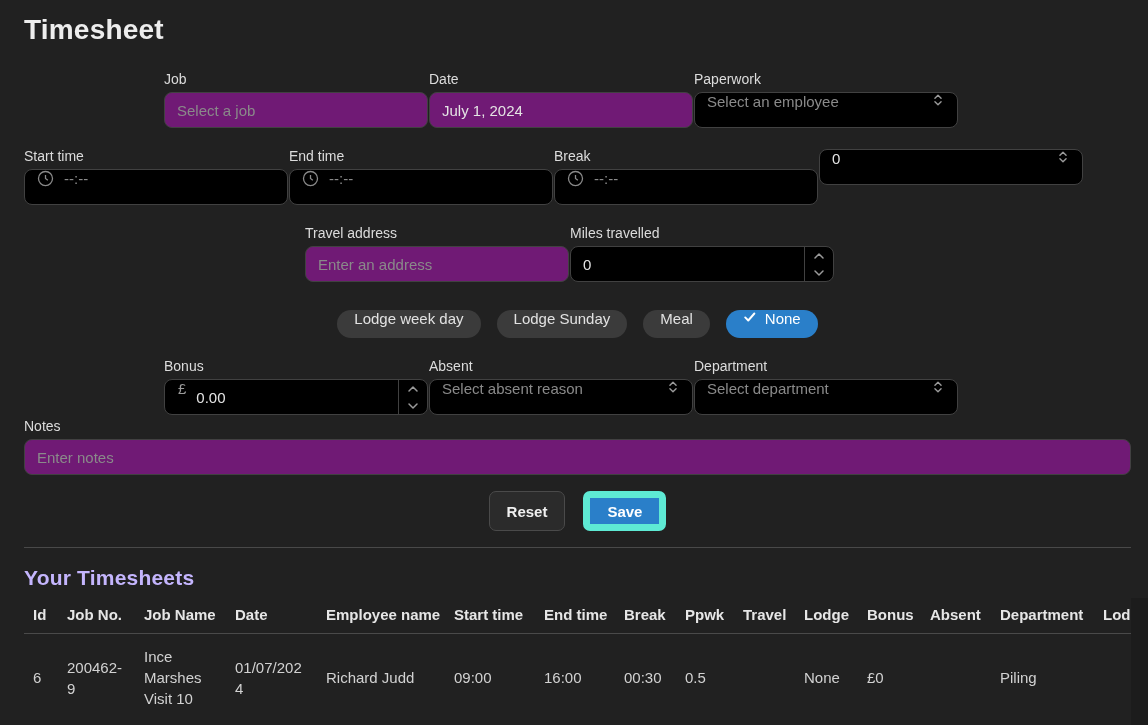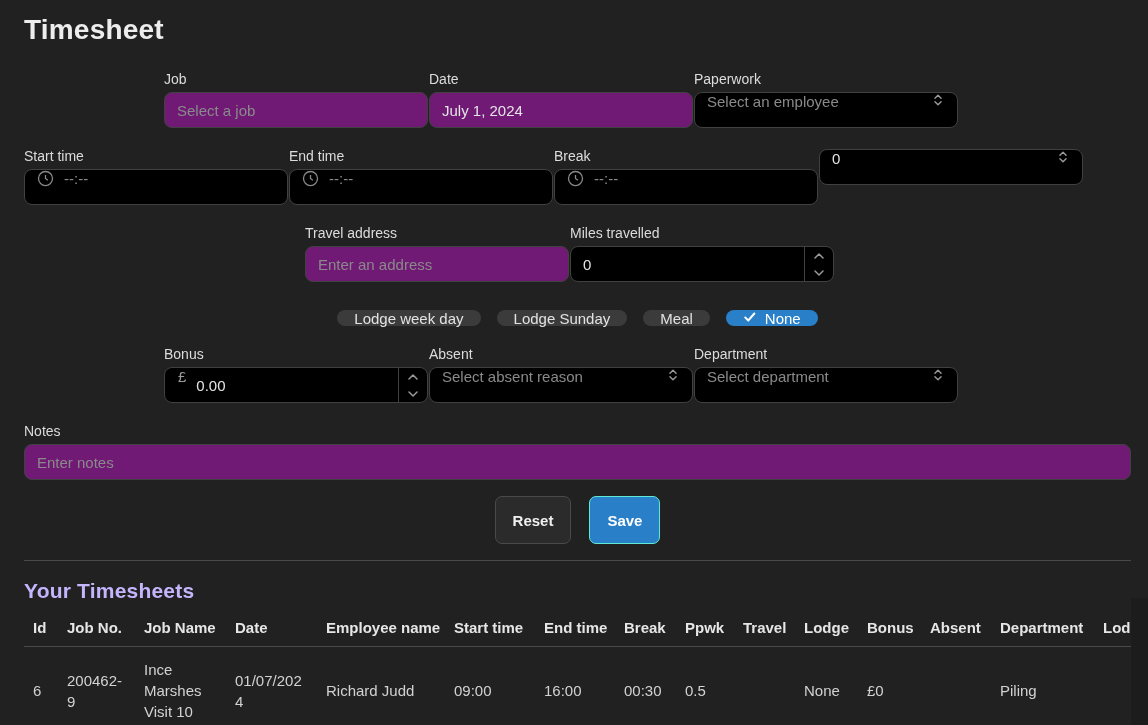--- a/index.html
+++ b/index.html
@@ -55,36 +55,36 @@
   .currency { color: #9a9a9a; padding-left: 13px; font-size: 15px; }
   .currency + .num-input { padding-left: 10px; }
   .stepper { width: 29px; height: 100%; border-left: 1px solid #414141; display: flex; flex-direction: column; }
   .stepper-btn {
     flex: 1; background: transparent; border: none; padding: 0;
     display: flex; align-items: center; justify-content: center; cursor: pointer;
   }
 
   .pill-row { display: flex; justify-content: center; gap: 16px; margin-top: 28px; }
   .pill {
-    height: 16px; border-radius: 15px; border: none;
+    height: 28px; border-radius: 15px; border: none;
     background: #3b3b3b; color: #e2e2e2; font-size: 15px;
     padding: 0 17px; display: flex; gap: 8px;
     font-family: inherit; cursor: pointer;
   }
   .pill.selected { background: #2a7fc9; color: #ffffff; }
 
-  .notes-block { margin-top: 21px; }
+  .notes-block { margin-top: 4px; }
 
   .actions { display: flex; justify-content: center; gap: 18px; margin-top: 16px; }
   .btn {
-    height: 48px; border-radius: 7px; font-size: 15px; font-weight: bold;
+    height: 40px; border-radius: 7px; font-size: 15px; font-weight: bold;
     padding: 0 17px; font-family: inherit; cursor: pointer;
   }
   .btn-reset { background: #2b2b2b; border: 1px solid #4a4a4a; color: #f0f0f0; }
-  .btn-save { background: #2a7fc9; border: 1px solid #5eead4; color: #ffffff; }
+  .btn-save { background: #2a7fc9; border: 7px solid #5eead4; color: #ffffff; }
 
   .divider { border: none; border-top: 1px solid #494949; margin: 16px 0 0 0; }
 
   .section-title {
     font-size: 21px; line-height: 24px; font-weight: bold;
     color: #c4b5fd; margin: 18px 0 0 0; letter-spacing: 0.2px;
   }
 
   .table-wrap { margin-top: 8px; width: 1107px; overflow: hidden; }
   table { border-collapse: collapse; table-layout: fixed; width: 1139px; font-size: 15px; }

